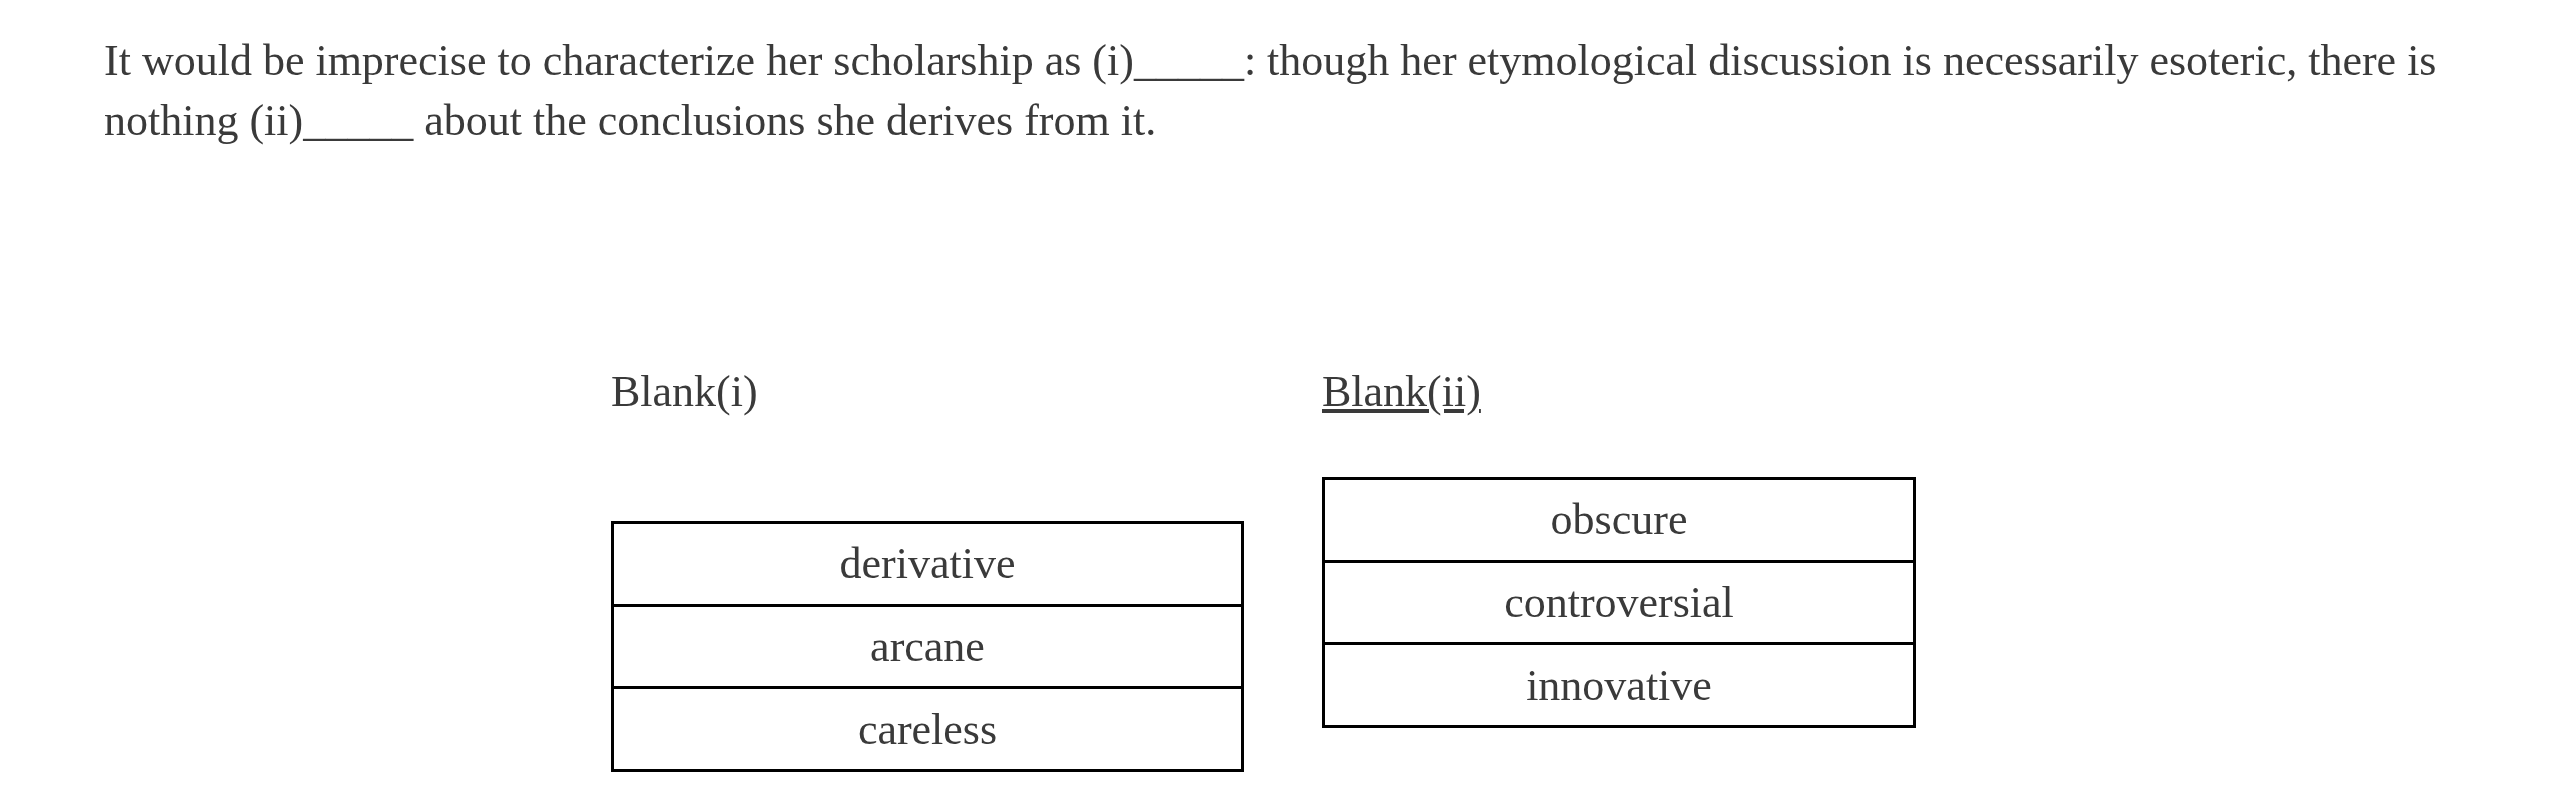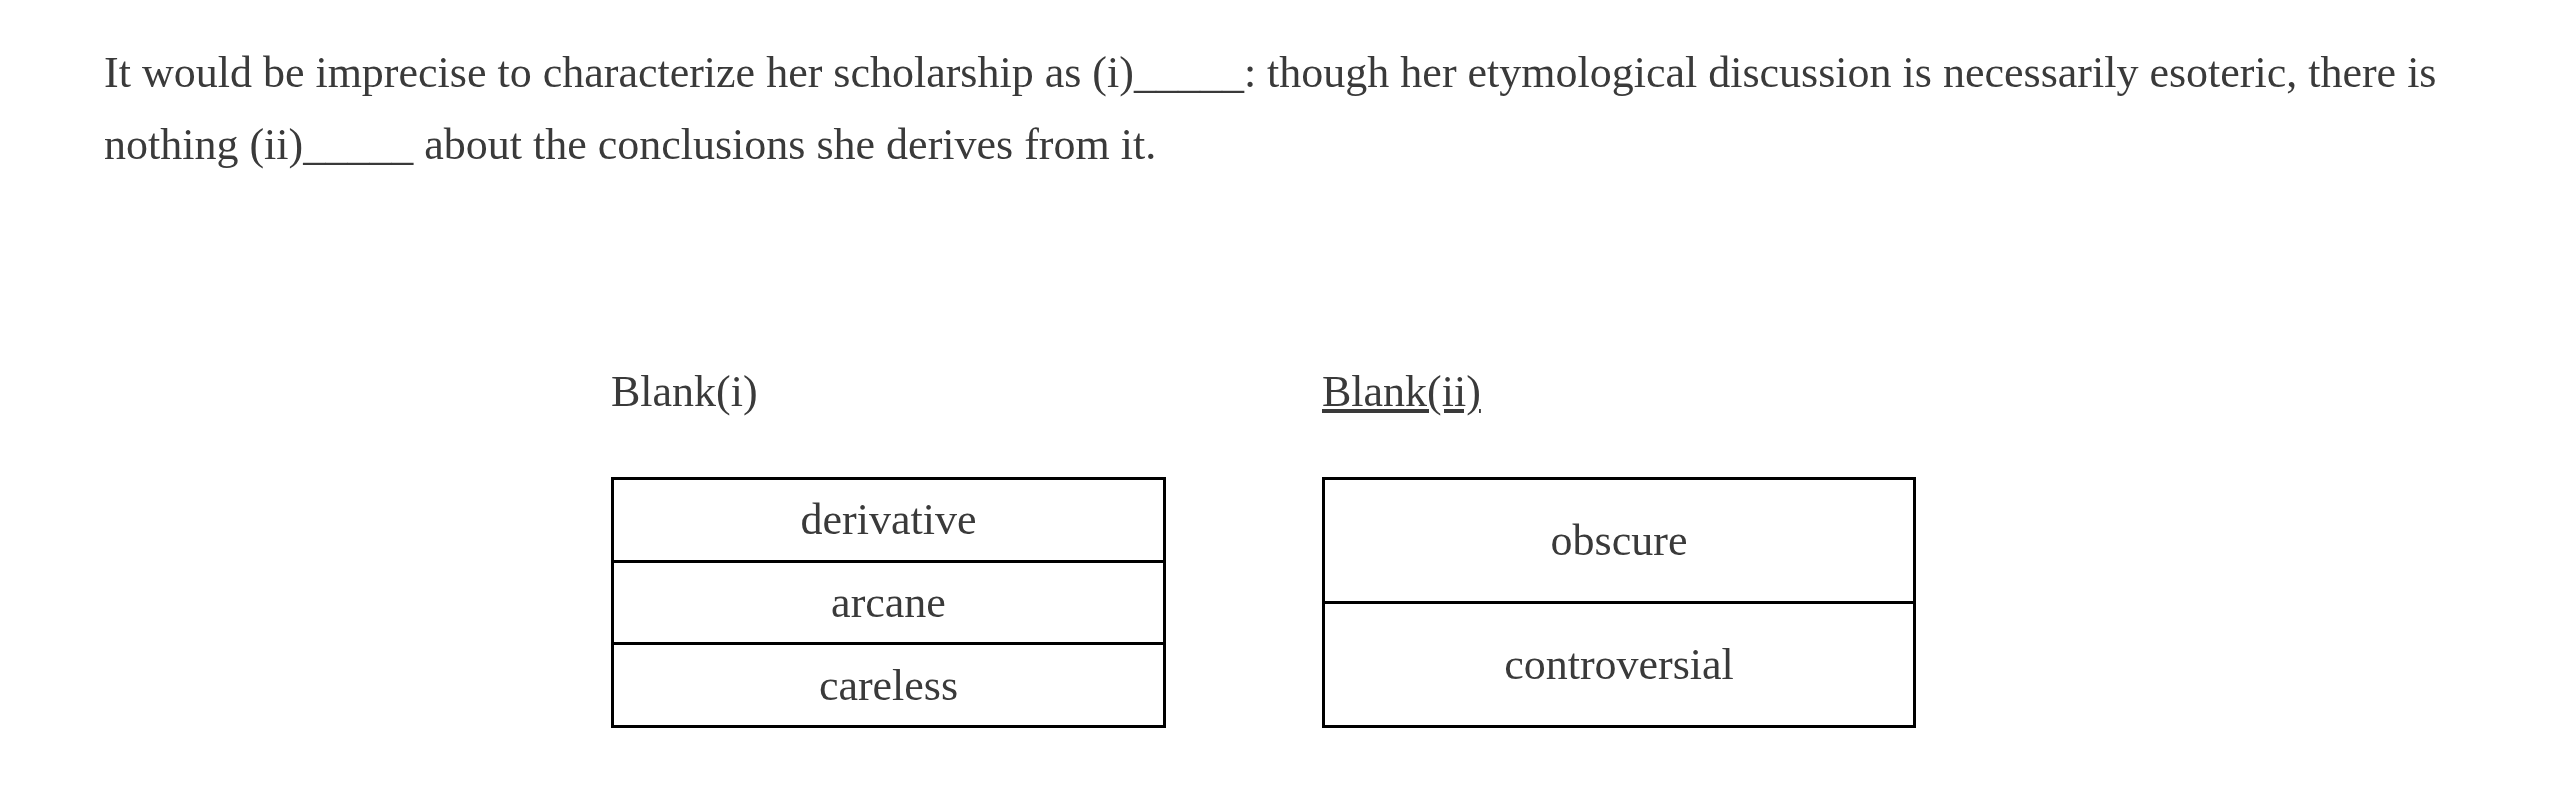--- a/index.html
+++ b/index.html
@@ -17,42 +17,41 @@
   }
   .passage {
     position: absolute;
     left: 104px;
     top: 31px;
     font-size: 44px;
     line-height: 60px;
   }
   .passage .line {
     white-space: pre;
-    margin-top: 12px;
   }
   .blank-label {
     position: absolute;
     top: 367px;
     font-size: 44px;
     line-height: 49px;
     text-align: left;
   }
   .label-1 { left: 611px; width: 633px; }
   .label-2 { left: 1322px; width: 630px; text-decoration: underline; }
   .options-table {
     position: absolute;
     top: 477px;
     height: 251px;
     box-sizing: border-box;
     border: 3.3px solid var(--border, #000000);
     display: flex;
     flex-direction: column;
     background: var(--bg, #ffffff);
   }
-  .table-1 { left: 611px; width: 555px; }
+  .table-1 { left: 611px; width: 633px; margin-top: 44px; }
   .table-2 { left: 1322px; width: 594px; }
   .option-cell {
     flex: 1;
     display: flex;
     align-items: center;
     justify-content: center;
     font-size: 44px;
     cursor: pointer;
   }
   .option-cell + .option-cell {
@@ -72,14 +71,15 @@
 
 <div class="options-table table-1">
   <div class="option-cell">derivative</div>
   <div class="option-cell">arcane</div>
   <div class="option-cell">careless</div>
 </div>
 
 <div class="options-table table-2">
   <div class="option-cell">obscure</div>
   <div class="option-cell">controversial</div>
+  <div class="option-cell">innovative</div>
 </div>
 
 
 </body></html>

